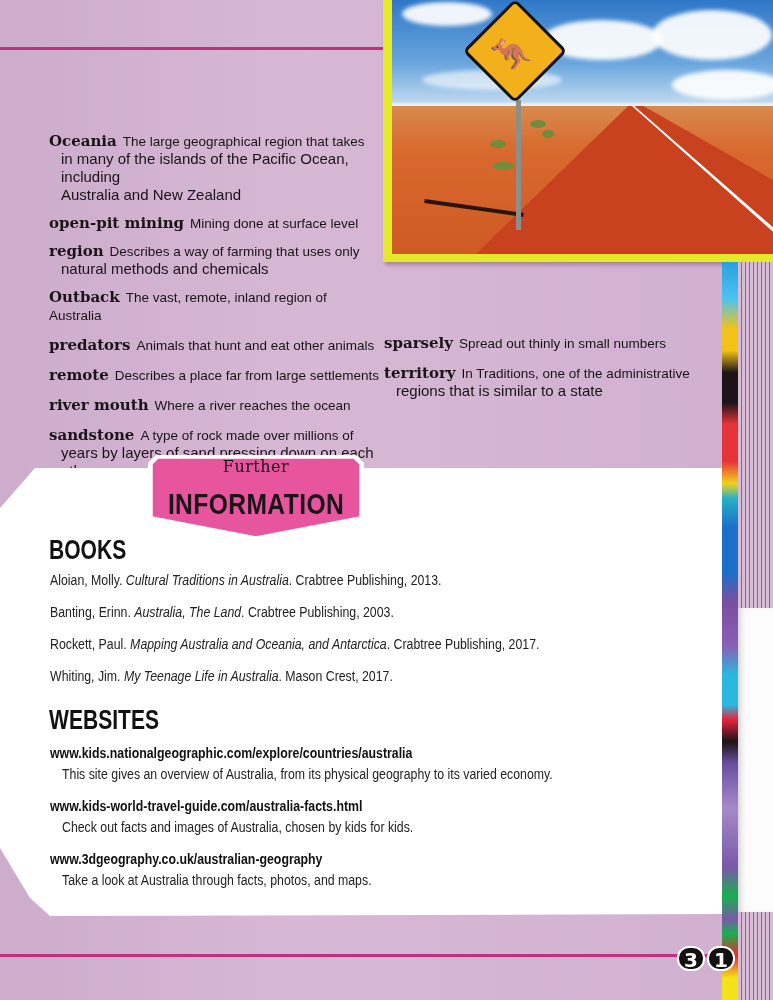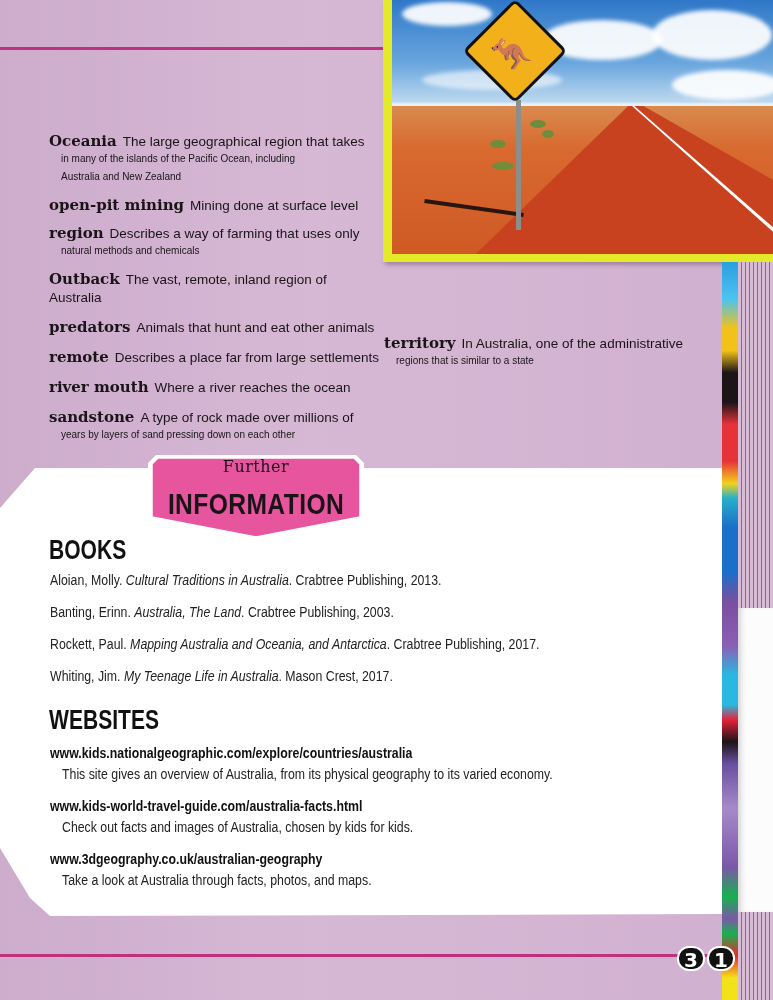--- a/index.html
+++ b/index.html
@@ -56,21 +56,21 @@
     .gloss-item { margin-bottom: 10px; }
     .term {
       font-family: "DejaVu Serif", serif; font-weight: bold; font-size: 15px; color: #1a1418;
       margin-right: 6px;
     }
     .def {
       font-family: "Liberation Sans", sans-serif; font-size: 13.5px; line-height: 17px;
       transform: scaleX(0.9); transform-origin: left;
     }
     .gloss-line { line-height: 18px; }
-    .gloss-cont { padding-left: 12px; line-height: 18px; font-size: 10px; }
+    .gloss-cont { padding-left: 12px; line-height: 18px; font-size: 15px; }
 
     
     .edge-stripe {
       position: absolute; left: 722px; top: 262px; width: 16px; height: 738px;
       background: linear-gradient(180deg,
         #2a9fe0 0%, #4cc3ef 5%, #f2c21a 9%, #f2c21a 12%, #1c1416 15%, #1c1416 19%,
         #e6333a 22%, #e6333a 27%, #f2d21a 30%, #28b0c8 32%, #1a6fc8 36%, #1a6fc8 42%,
         #7a4fa0 46%, #8a5fb4 52%, #2ab8e0 56%, #2ab8e0 60%, #e6233a 62%, #1c1416 65%,
         #6a4fa0 68%, #a68ac8 74%, #7a58a8 82%, #18b050 86%, #7a58a8 89%, #18b050 91%,
         #e62a2a 94%, #f2e21a 97%, #f2e21a 100%);
@@ -185,22 +185,25 @@
   <div class="gloss-item" style="margin-bottom:12px;">
     <div class="gloss-line"><span class="term">river mouth</span><span class="def">Where a river reaches the ocean</span></div>
   </div>
   <div class="gloss-item">
     <div class="gloss-line"><span class="term">sandstone</span><span class="def">A type of rock made over millions of</span></div>
     <div class="gloss-cont">years by layers of sand pressing down on each other</div>
   </div>
 </div>
 
 <div class="gloss" style="left:384px; top:298px; width:330px;">
-  <div class="gloss-item">
-    <div class="gloss-line"><span class="term">territory</span><span class="def">In Australia, one of the administrative</span></div>
+  <div class="gloss-item" style="margin-bottom:12px;">
+    <div class="gloss-line"><span class="term">sparsely</span><span class="def">Spread out thinly in small numbers</span></div>
+  </div>
+  <div class="gloss-item">
+    <div class="gloss-line"><span class="term">territory</span><span class="def">In Traditions, one of the administrative</span></div>
     <div class="gloss-cont">regions that is similar to a state</div>
   </div>
 </div>
 
 <div class="edge-lines"></div>
 <div class="edge-white"></div>
 <div class="edge-lines bottom"></div>
 <div class="edge-stripe"></div>
 
 <div class="panel"></div>

